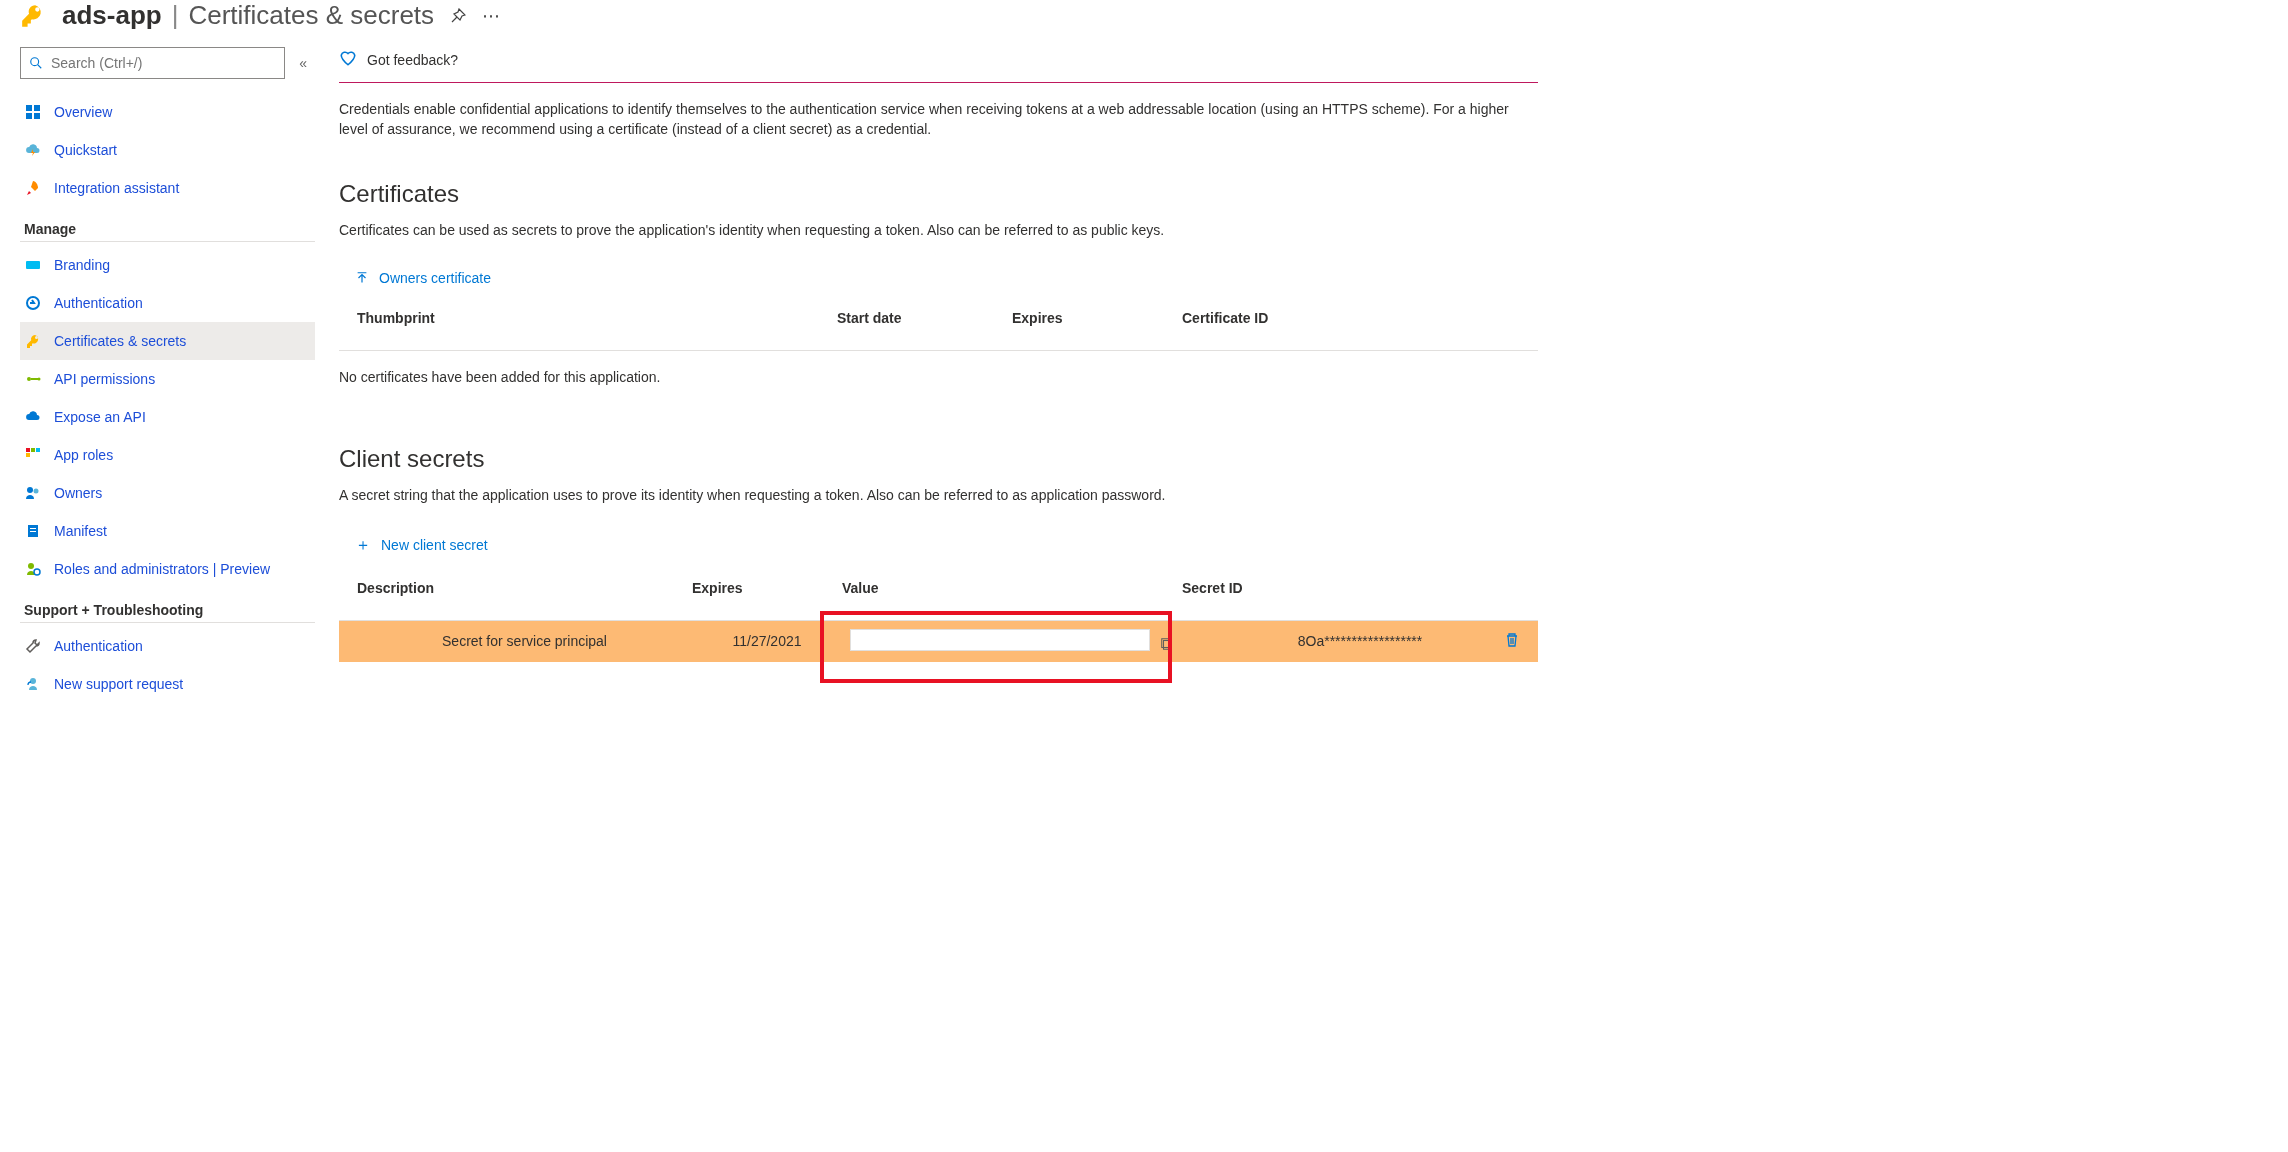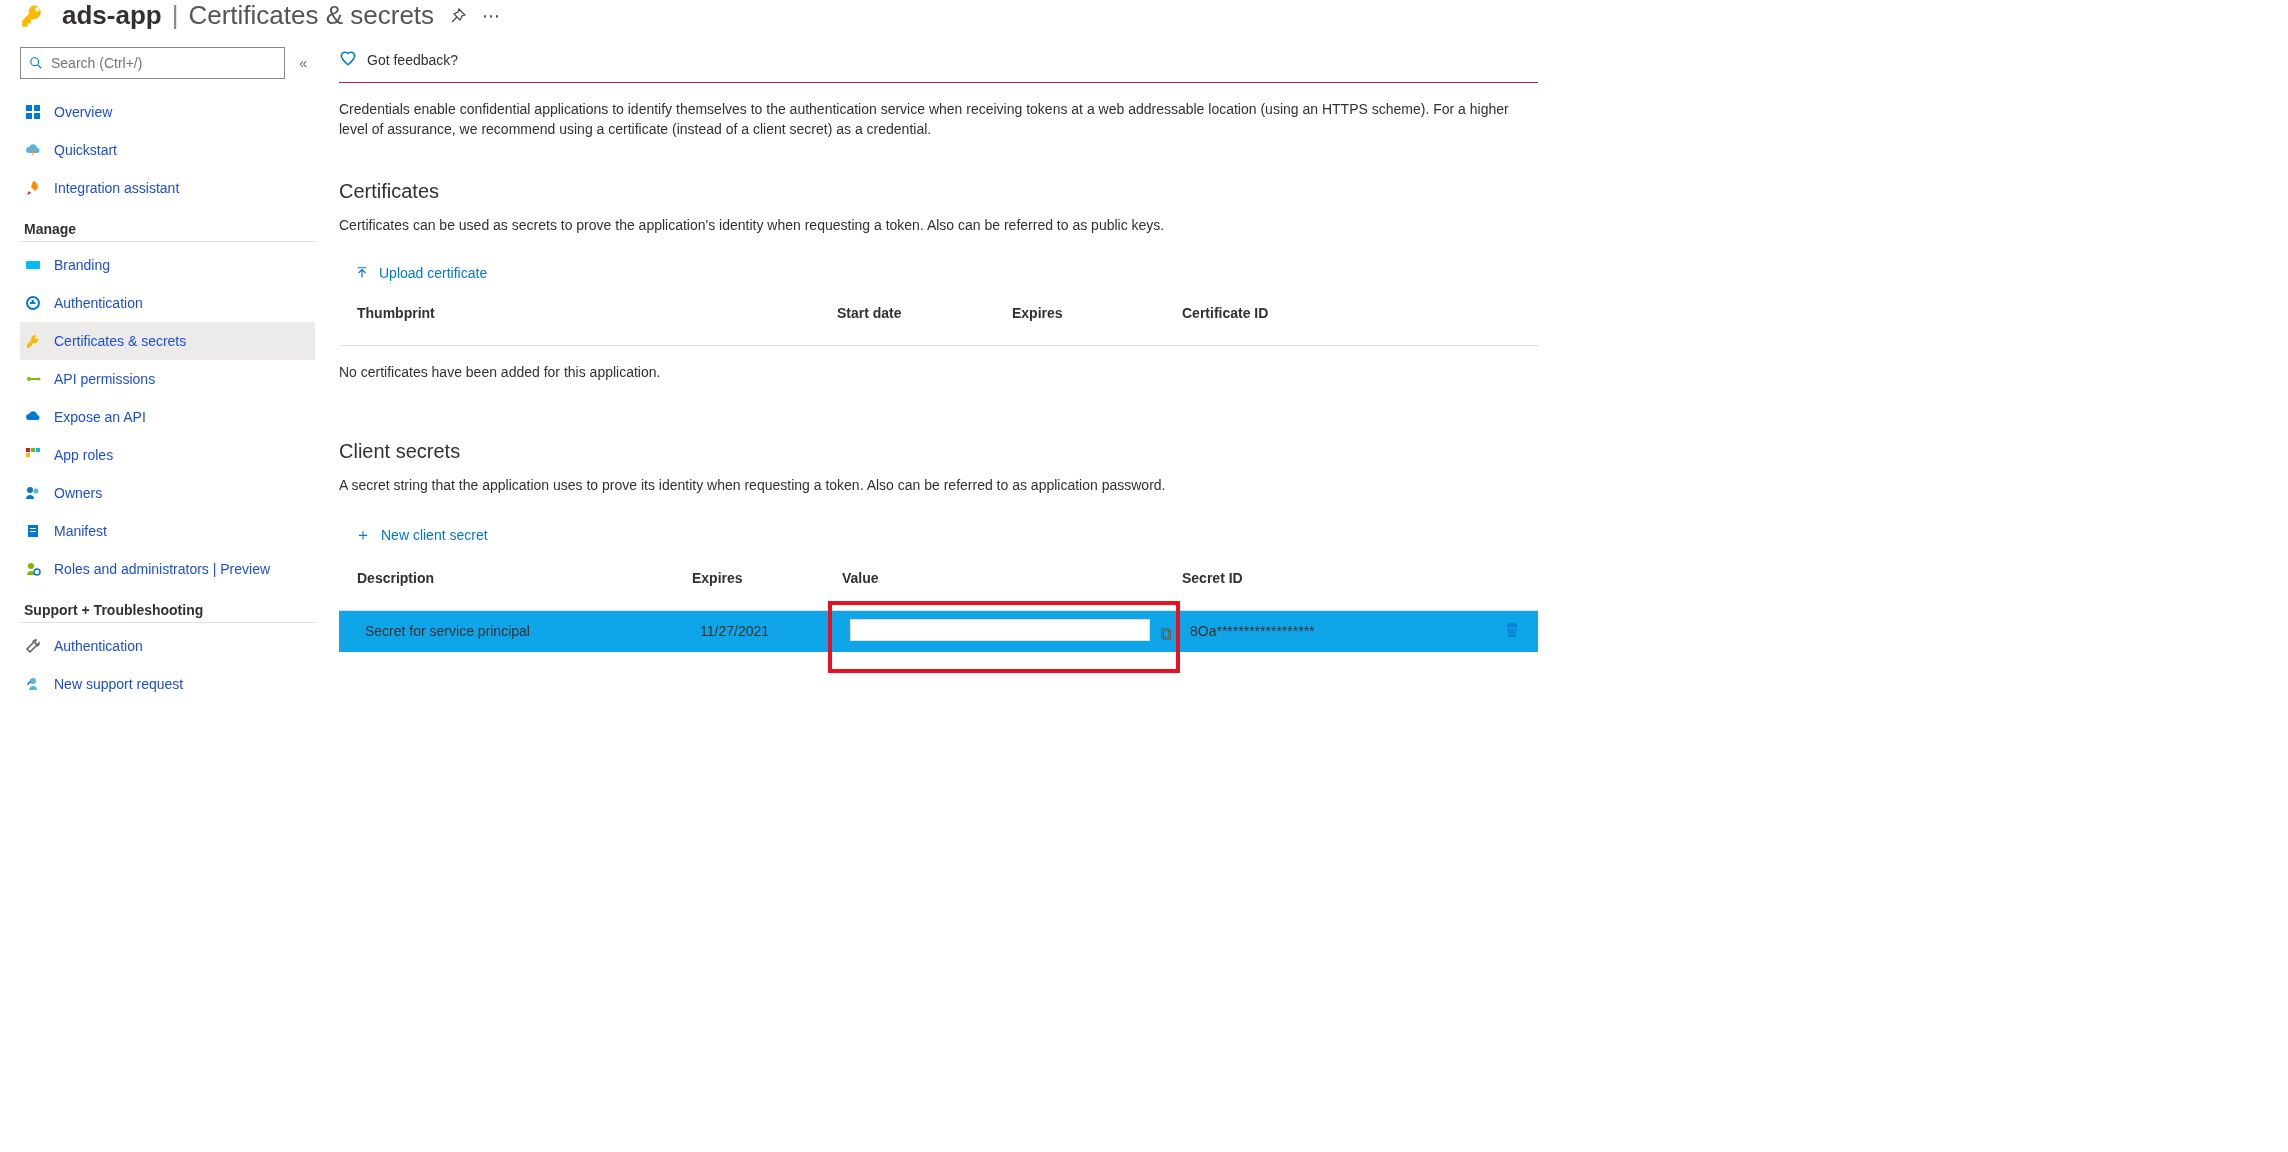--- a/index.html
+++ b/index.html
@@ -31,40 +31,40 @@
   .nav-group-header { font-weight: 600; color: #323130; margin: 14px 0 4px 4px; }
   .nav-divider { border: none; border-top: 1px solid #e1dfdd; margin: 4px 0 4px 0; }
 
   .main { flex: 1; padding: 8px 22px 0 24px; }
   .feedback-row { display: flex; align-items: center; gap: 10px; padding-bottom: 12px; border-bottom: 1px solid #be185d; }
   .feedback-row .heart { color: #0078d4; }
   .feedback-row span.text { color: #323130; }
 
   .intro-text { color: #323130; margin: 16px 0 40px 0; line-height: 1.45; max-width: 1180px; }
 
-  .section-title { font-size: 20px; font-weight: 400; color: #323130; margin-bottom: 14px; }
+  .section-title { font-size: 24px; font-weight: 400; color: #323130; margin-bottom: 14px; }
   .section-desc { color: #323130; margin-bottom: 22px; }
 
   .action-link { display: inline-flex; align-items: center; gap: 10px; color: #0078d4; cursor: pointer; padding: 10px 16px; margin-bottom: 6px; }
   .action-link .plus { font-size: 16px; font-weight: 300; }
 
   .cert-table-header, .sec-table-header { display: flex; border-bottom: 1px solid #e1dfdd; padding: 8px 0 24px 18px; font-weight: 600; color: #323130; }
   .cert-col-thumb { flex: 0 0 480px; }
   .cert-col-start { flex: 0 0 175px; }
   .cert-col-exp { flex: 0 0 170px; }
   .cert-col-id { flex: 1; }
 
   .empty-msg { color: #323130; margin: 18px 0 60px 0; }
 
   .sec-col-desc { flex: 0 0 335px; }
   .sec-col-exp { flex: 0 0 150px; }
   .sec-col-val { flex: 0 0 340px; position: relative; }
   .sec-col-id { flex: 1; }
 
-  .sec-row { display: flex; align-items: center; background: #0ea5e9; padding: 8px 0 8px 26px; min-height: 36px; position: relative; }
+  .sec-row { display: flex; align-items: center; background: #fdba74; padding: 8px 0 8px 18px; min-height: 36px; position: relative; text-align: center; }
   .sec-val-box { background: #fff; border: 1px solid #e1dfdd; height: 22px; width: 300px; display:inline-block; }
   .copy-btn { color: #666; cursor: pointer; margin-left: 6px; display:inline-flex; }
   .del-btn { color: #0078d4; cursor: pointer; position:absolute; right: 18px; }
 
   .red-highlight { position: absolute; border: 4px solid #e81123; pointer-events: none; }
 
 </style>
 </head>
 <body>
 
@@ -254,21 +254,21 @@
 
       <p class="intro-text">Credentials enable confidential applications to identify themselves to the authentication service when receiving tokens at a web addressable location (using an HTTPS scheme). For a higher level of assurance, we recommend using a certificate (instead of a client secret) as a credential.</p>
 
       <h2 class="section-title">Certificates</h2>
       <p class="section-desc">Certificates can be used as secrets to prove the application's identity when requesting a token. Also can be referred to as public keys.</p>
 
       <div class="action-link">
         <svg viewBox="0 0 16 16" width="14" height="14">
             <path fill="none" stroke="#0078d4" stroke-width="1.4" d="M8 13V4m-4 4l4-4 4 4M3 2h10"></path>
           </svg>
-        <span>Upload certificate</span>
+        <span>Owners certificate</span>
       </div>
 
       <div class="cert-table-header">
         <div class="cert-col-thumb">Thumbprint</div>
         <div class="cert-col-start">Start date</div>
         <div class="cert-col-exp">Expires</div>
         <div class="cert-col-id">Certificate ID</div>
       </div>
       <p class="empty-msg">No certificates have been added for this application.</p>
 

